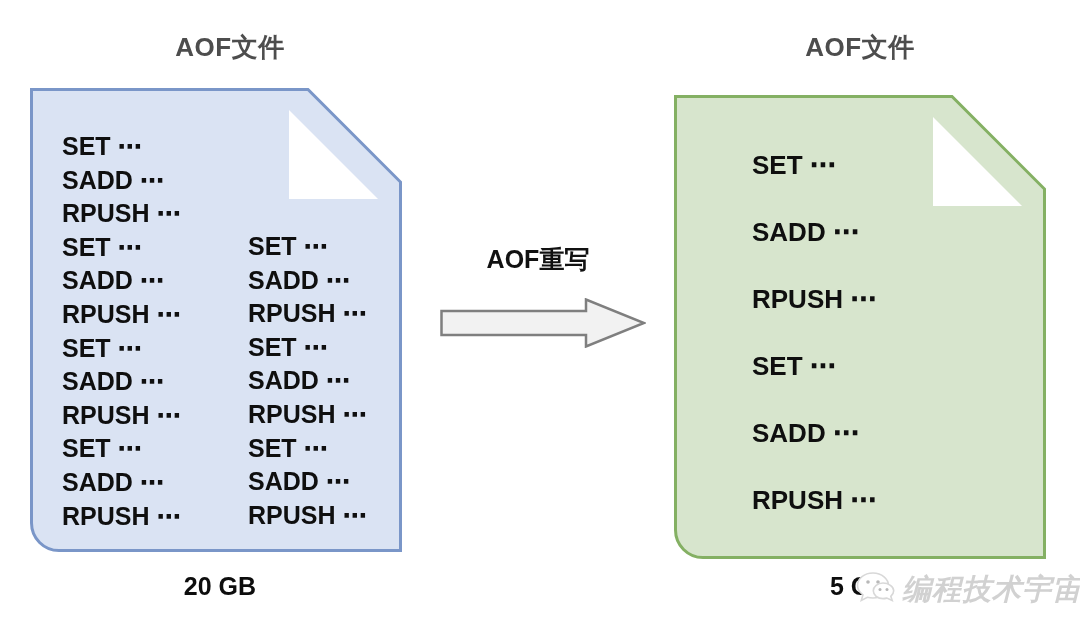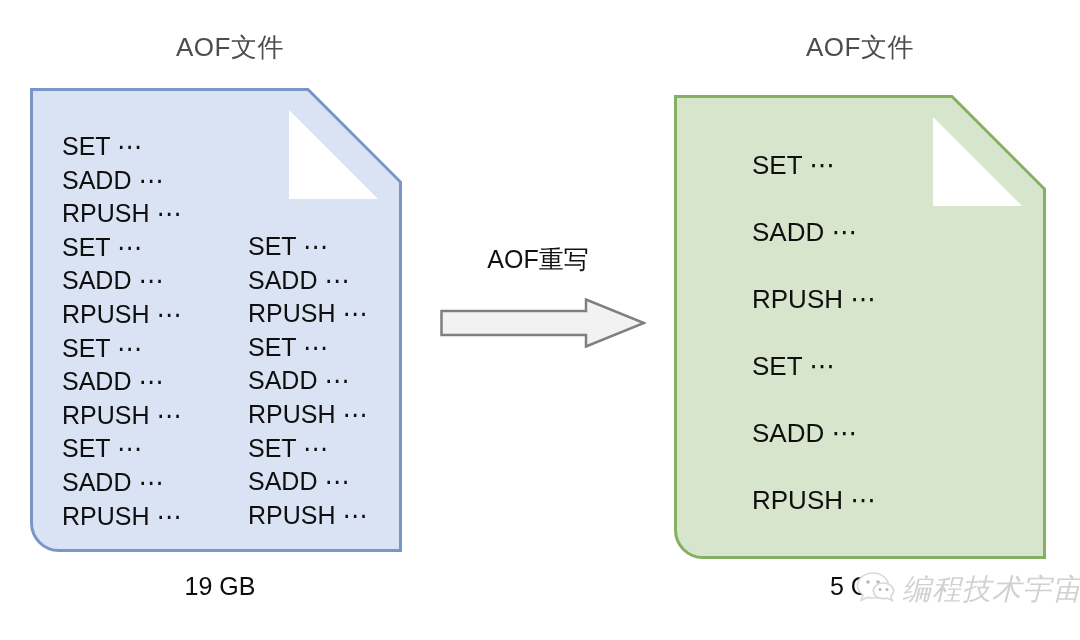--- a/index.html
+++ b/index.html
@@ -15,20 +15,21 @@
     overflow: hidden;
     font-family: "Liberation Sans", "DejaVu Sans", sans-serif;
     -webkit-font-smoothing: antialiased;
   }
 
   .stage {
     position: absolute;
     inset: 0;
     width: 932px;
     height: 640px;
+    font-weight: bold;
   }
 
   
   .doc-title {
     position: absolute;
     font-size: 26px;
     color: #4d4d4d;
     letter-spacing: 0.5px;
     white-space: nowrap;
     text-align: center;
@@ -168,21 +169,21 @@
     <span class="cmd-line">SADD ⋯</span>
     <span class="cmd-line">RPUSH ⋯</span>
     <span class="cmd-line">SET ⋯</span>
     <span class="cmd-line">SADD ⋯</span>
     <span class="cmd-line">RPUSH ⋯</span>
     <span class="cmd-line">SET ⋯</span>
     <span class="cmd-line">SADD ⋯</span>
     <span class="cmd-line">RPUSH ⋯</span>
   </div>
 
-  <div class="size-label" id="size-left">19 GB</div>
+  <div class="size-label" id="size-left">20 GB</div>
 
   <div id="arrow-label">AOF重写</div>
 
   <div id="arrow-shape">
     <svg width="206" height="50" viewBox="0 0 206 50" xmlns="http://www.w3.org/2000/svg">
       <path d="M1.5,13 L146,13 L146,1.5 L204,25 L146,48.5 L146,37 L1.5,37 Z" fill="#f2f2f2" stroke="#7f7f7f" stroke-width="2.5" stroke-linejoin="miter"></path>
     </svg>
   </div>
 
   <div class="doc-title" id="title-right">AOF文件</div>

